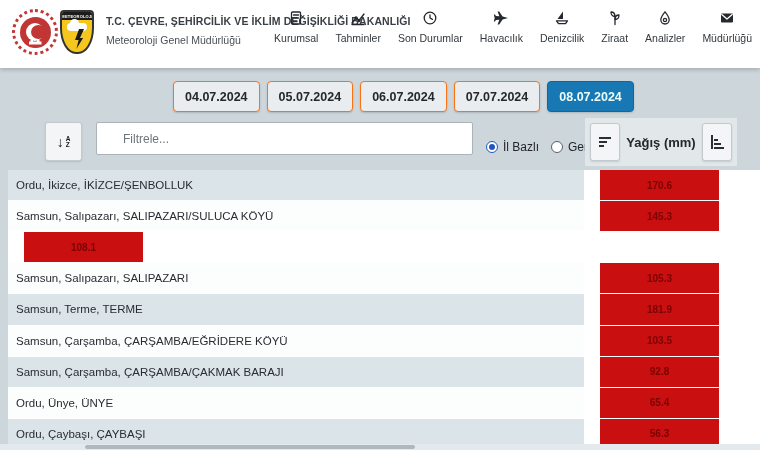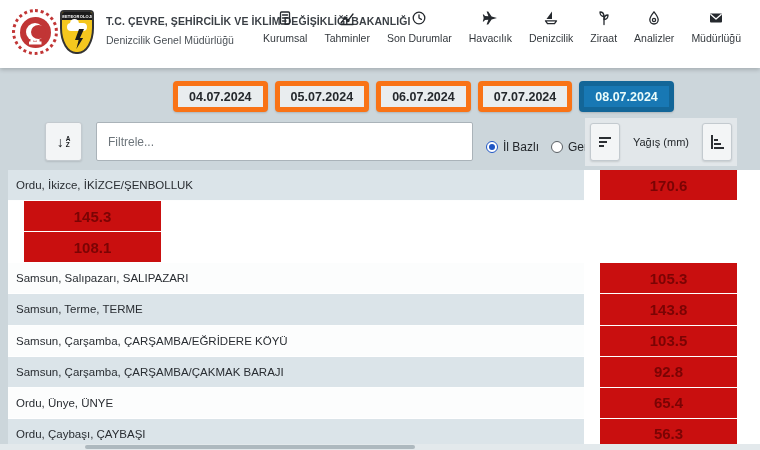--- a/index.html
+++ b/index.html
@@ -22,74 +22,74 @@
   .shield-band { height:8px; background:#1b1b1b; color:#ffffff; font-size:4px; font-weight:bold;
                  display:flex; align-items:center; justify-content:center; letter-spacing:.2px; }
   .shield-cloud { position:absolute; left:5px; top:11px; width:20px; height:8px; background:#ffffff; border-radius:6px; }
   .shield-cloud:before { content:""; position:absolute; left:3px; top:-4px; width:9px; height:9px; border-radius:50%; background:#ffffff; }
   .shield-bolt { position:absolute; left:13px; top:17px; width:9px; height:20px; background:#1b1b1b;
                  clip-path:polygon(45% 0,100% 0,55% 45%,90% 45%,15% 100%,40% 55%,0 55%); }
   .head-titles { position:absolute; left:106px; top:15px; }
   .head-title { font-size:10.5px; font-weight:bold; color:#3a3f45; letter-spacing:.1px; }
   .head-sub { font-size:10.5px; color:#4a5056; margin-top:7px; }
 
-  .nav { position:absolute; right:19px; top:10px; display:flex; align-items:flex-end; gap:17px; }
+  .nav { position:absolute; right:8px; top:10px; display:flex; align-items:flex-end; gap:17px; }
   .nav-item { display:flex; flex-direction:column; align-items:center; gap:6px; cursor:pointer; }
   .nav-item svg { width:16px; height:16px; stroke:#25292e; fill:none; stroke-width:1.3; stroke-linecap:round; stroke-linejoin:round; }
   .nav-label { font-size:10.5px; color:#33383d; white-space:nowrap; }
 
   
   .tabs { position:absolute; top:81px; left:173px; display:flex; gap:7px; }
   .tab { height:31px; padding:0 11px; display:flex; align-items:center; background:#e9edef;
-         border:5px solid #f97316; border-radius:4px; font-size:12.5px; font-weight:bold; color:#24282c;
+         border:1px solid #f97316; border-radius:4px; font-size:12.5px; font-weight:bold; color:#24282c;
          box-shadow:0 1px 2px rgba(0,0,0,.15); cursor:pointer; }
   .tab.active { background:#1878b4; border-color:#136698; color:#eafcfa; }
 
   
   .btn { background:#f3f5f6; border:1px solid #c3cacf; border-radius:3px;
          box-shadow:0 1px 2px rgba(0,0,0,.12); display:flex; align-items:center; justify-content:center; cursor:pointer; }
   .sort-az { position:absolute; left:45px; top:122px; width:37px; height:39px; gap:2px; }
   .sort-az .arrow { font-size:14px; font-weight:bold; color:#16191c; }
   .sort-az .letters { display:flex; flex-direction:column; line-height:6px; }
   .sort-az .letters span { font-size:6.5px; font-weight:bold; color:#16191c; }
-  .filter-input { position:absolute; left:96px; top:122px; width:377px; height:39px; background:#ffffff;
+  .filter-input { position:absolute; left:96px; top:122px; width:377px; height:33px; background:#ffffff;
                   border:1px solid #aab3b9; border-radius:2px; font-family:"Liberation Sans",sans-serif;
-                  font-size:12px; color:#15803d; padding:0 11px; }
+                  font-size:12px; color:#15803d; padding:0 26px; }
   .filter-input::placeholder { color:#6d757b; }
   .radios { position:absolute; left:486px; top:132px; display:flex; align-items:center; gap:12px;margin-top:8px; }
   .radio-opt { display:flex; align-items:center; gap:5px; cursor:pointer; }
   .radio-dot { width:12px; height:12px; border-radius:50%; border:1px solid #5a6065; background:#ffffff; position:relative; }
   .radio-dot.checked { border-color:#1f56c4; }
   .radio-dot.checked:after { content:""; position:absolute; left:2px; top:2px; width:6px; height:6px; border-radius:50%; background:#1f56c4; }
   .radio-label { font-size:12px; color:#23272b; }
 
   .value-panel { position:absolute; left:585px; top:118px; width:152px; height:48px; background:#e2e7ea;
                  display:flex; align-items:center; justify-content:space-between; padding:0 5px; }
   .mini-btn { width:30px; height:38px; flex-direction:column; gap:2px; align-items:flex-start; padding-left:8px; }
   .bars-desc div { height:2px; background:#2b2f33; }
   .bars-desc .b1 { width:12px; } .bars-desc .b2 { width:8px; } .bars-desc .b3 { width:5px; }
   .bars-axis { position:relative; width:14px; height:14px; }
   .bars-axis .vline { position:absolute; left:0; top:0; width:2px; height:14px; background:#2b2f33; }
   .bars-axis .h1 { position:absolute; left:3px; bottom:0; width:10px; height:2px; background:#2b2f33; }
   .bars-axis .h2 { position:absolute; left:3px; bottom:4px; width:7px; height:2px; background:#2b2f33; }
   .bars-axis .h3 { position:absolute; left:3px; bottom:8px; width:4px; height:2px; background:#2b2f33; }
-  .value-title { font-size:11px; font-weight:normal; color:#24282c; }
+  .value-title { font-size:13px; font-weight:bold; color:#24282c; }
 
   
   .table { position:absolute; top:170px; left:8px; width:752px; height:280px; background:#ffffff;
            display:flex; flex-direction:column; }
   .trow { flex:1; display:flex; align-items:stretch; }
   .loc-cell { width:576px; display:flex; align-items:center; padding-left:8px; font-size:11.5px;
               color:#292d32; border-bottom:1px solid rgba(255,255,255,.95); white-space:nowrap; overflow:hidden; }
   .trow:nth-child(odd) .loc-cell { background:#dbe4e9; }
   .trow:nth-child(even) .loc-cell { background:#fcfdfd; }
   .gap-cell { width:16px; }
-  .val-cell { width:137px; background:#c90f0f; border-bottom:1.5px solid #ffffff;
+  .val-cell { width:119px; background:#c90f0f; border-bottom:1.5px solid #ffffff;
               display:flex; align-items:center; justify-content:center;
-              font-size:15px; font-weight:bold; color:#7a0404; }
+              font-size:10px; font-weight:bold; color:#7a0404; }
 
   
   .hscroll { position:absolute; left:0; bottom:0; width:760px; height:6px; background:#e3e9ec; z-index:8; }
   .hscroll-thumb { position:absolute; left:85px; top:1px; width:330px; height:4px; background:#aeb9bf; border-radius:2px; cursor:grab; }
 </style>
 </head>
 <body>
 
 <div class="frame">
 
@@ -100,21 +100,21 @@
         <div class="emblem-base"></div>
       </div>
     </div>
     <div class="shield">
       <div class="shield-band">METEOROLOJİ</div>
       <div class="shield-cloud"></div>
       <div class="shield-bolt"></div>
     </div>
     <div class="head-titles">
       <div class="head-title">T.C. ÇEVRE, ŞEHİRCİLİK VE İKLİM DEĞİŞİKLİĞİ BAKANLIĞI</div>
-      <div class="head-sub">Denizcilik Genel Müdürlüğü</div>
+      <div class="head-sub">Meteoroloji Genel Müdürlüğü</div>
     </div>
 
     <div class="nav">
       <div class="nav-item">
         <svg viewBox="0 0 16 16">
             <rect x="3.5" y="2" width="9" height="12" rx="1"></rect>
             <line x1="5.5" y1="5" x2="10.5" y2="5"></line>
             <line x1="5.5" y1="8" x2="10.5" y2="8"></line>
             <line x1="5.5" y1="11" x2="9" y2="11"></line>
           </svg>
@@ -220,36 +220,37 @@
     </div>
   </div>
 
   <div class="table">
     <div class="trow">
       <div class="loc-cell">Ordu, İkizce, İKİZCE/ŞENBOLLUK</div>
       <div class="gap-cell"></div>
       <div class="val-cell">170.6</div>
     </div>
     <div class="trow">
+      <div class="loc-cell">Samsun, Salıpazarı, SALIPAZARI/SULUCA KÖYÜ</div>
       <div class="gap-cell"></div>
       <div class="val-cell">145.3</div>
     </div>
     <div class="trow">
       <div class="gap-cell"></div>
       <div class="val-cell">108.1</div>
     </div>
     <div class="trow">
       <div class="loc-cell">Samsun, Salıpazarı, SALIPAZARI</div>
       <div class="gap-cell"></div>
       <div class="val-cell">105.3</div>
     </div>
     <div class="trow">
       <div class="loc-cell">Samsun, Terme, TERME</div>
       <div class="gap-cell"></div>
-      <div class="val-cell">143.8</div>
+      <div class="val-cell">181.9</div>
     </div>
     <div class="trow">
       <div class="loc-cell">Samsun, Çarşamba, ÇARŞAMBA/EĞRİDERE KÖYÜ</div>
       <div class="gap-cell"></div>
       <div class="val-cell">103.5</div>
     </div>
     <div class="trow">
       <div class="loc-cell">Samsun, Çarşamba, ÇARŞAMBA/ÇAKMAK BARAJI</div>
       <div class="gap-cell"></div>
       <div class="val-cell">92.8</div>

